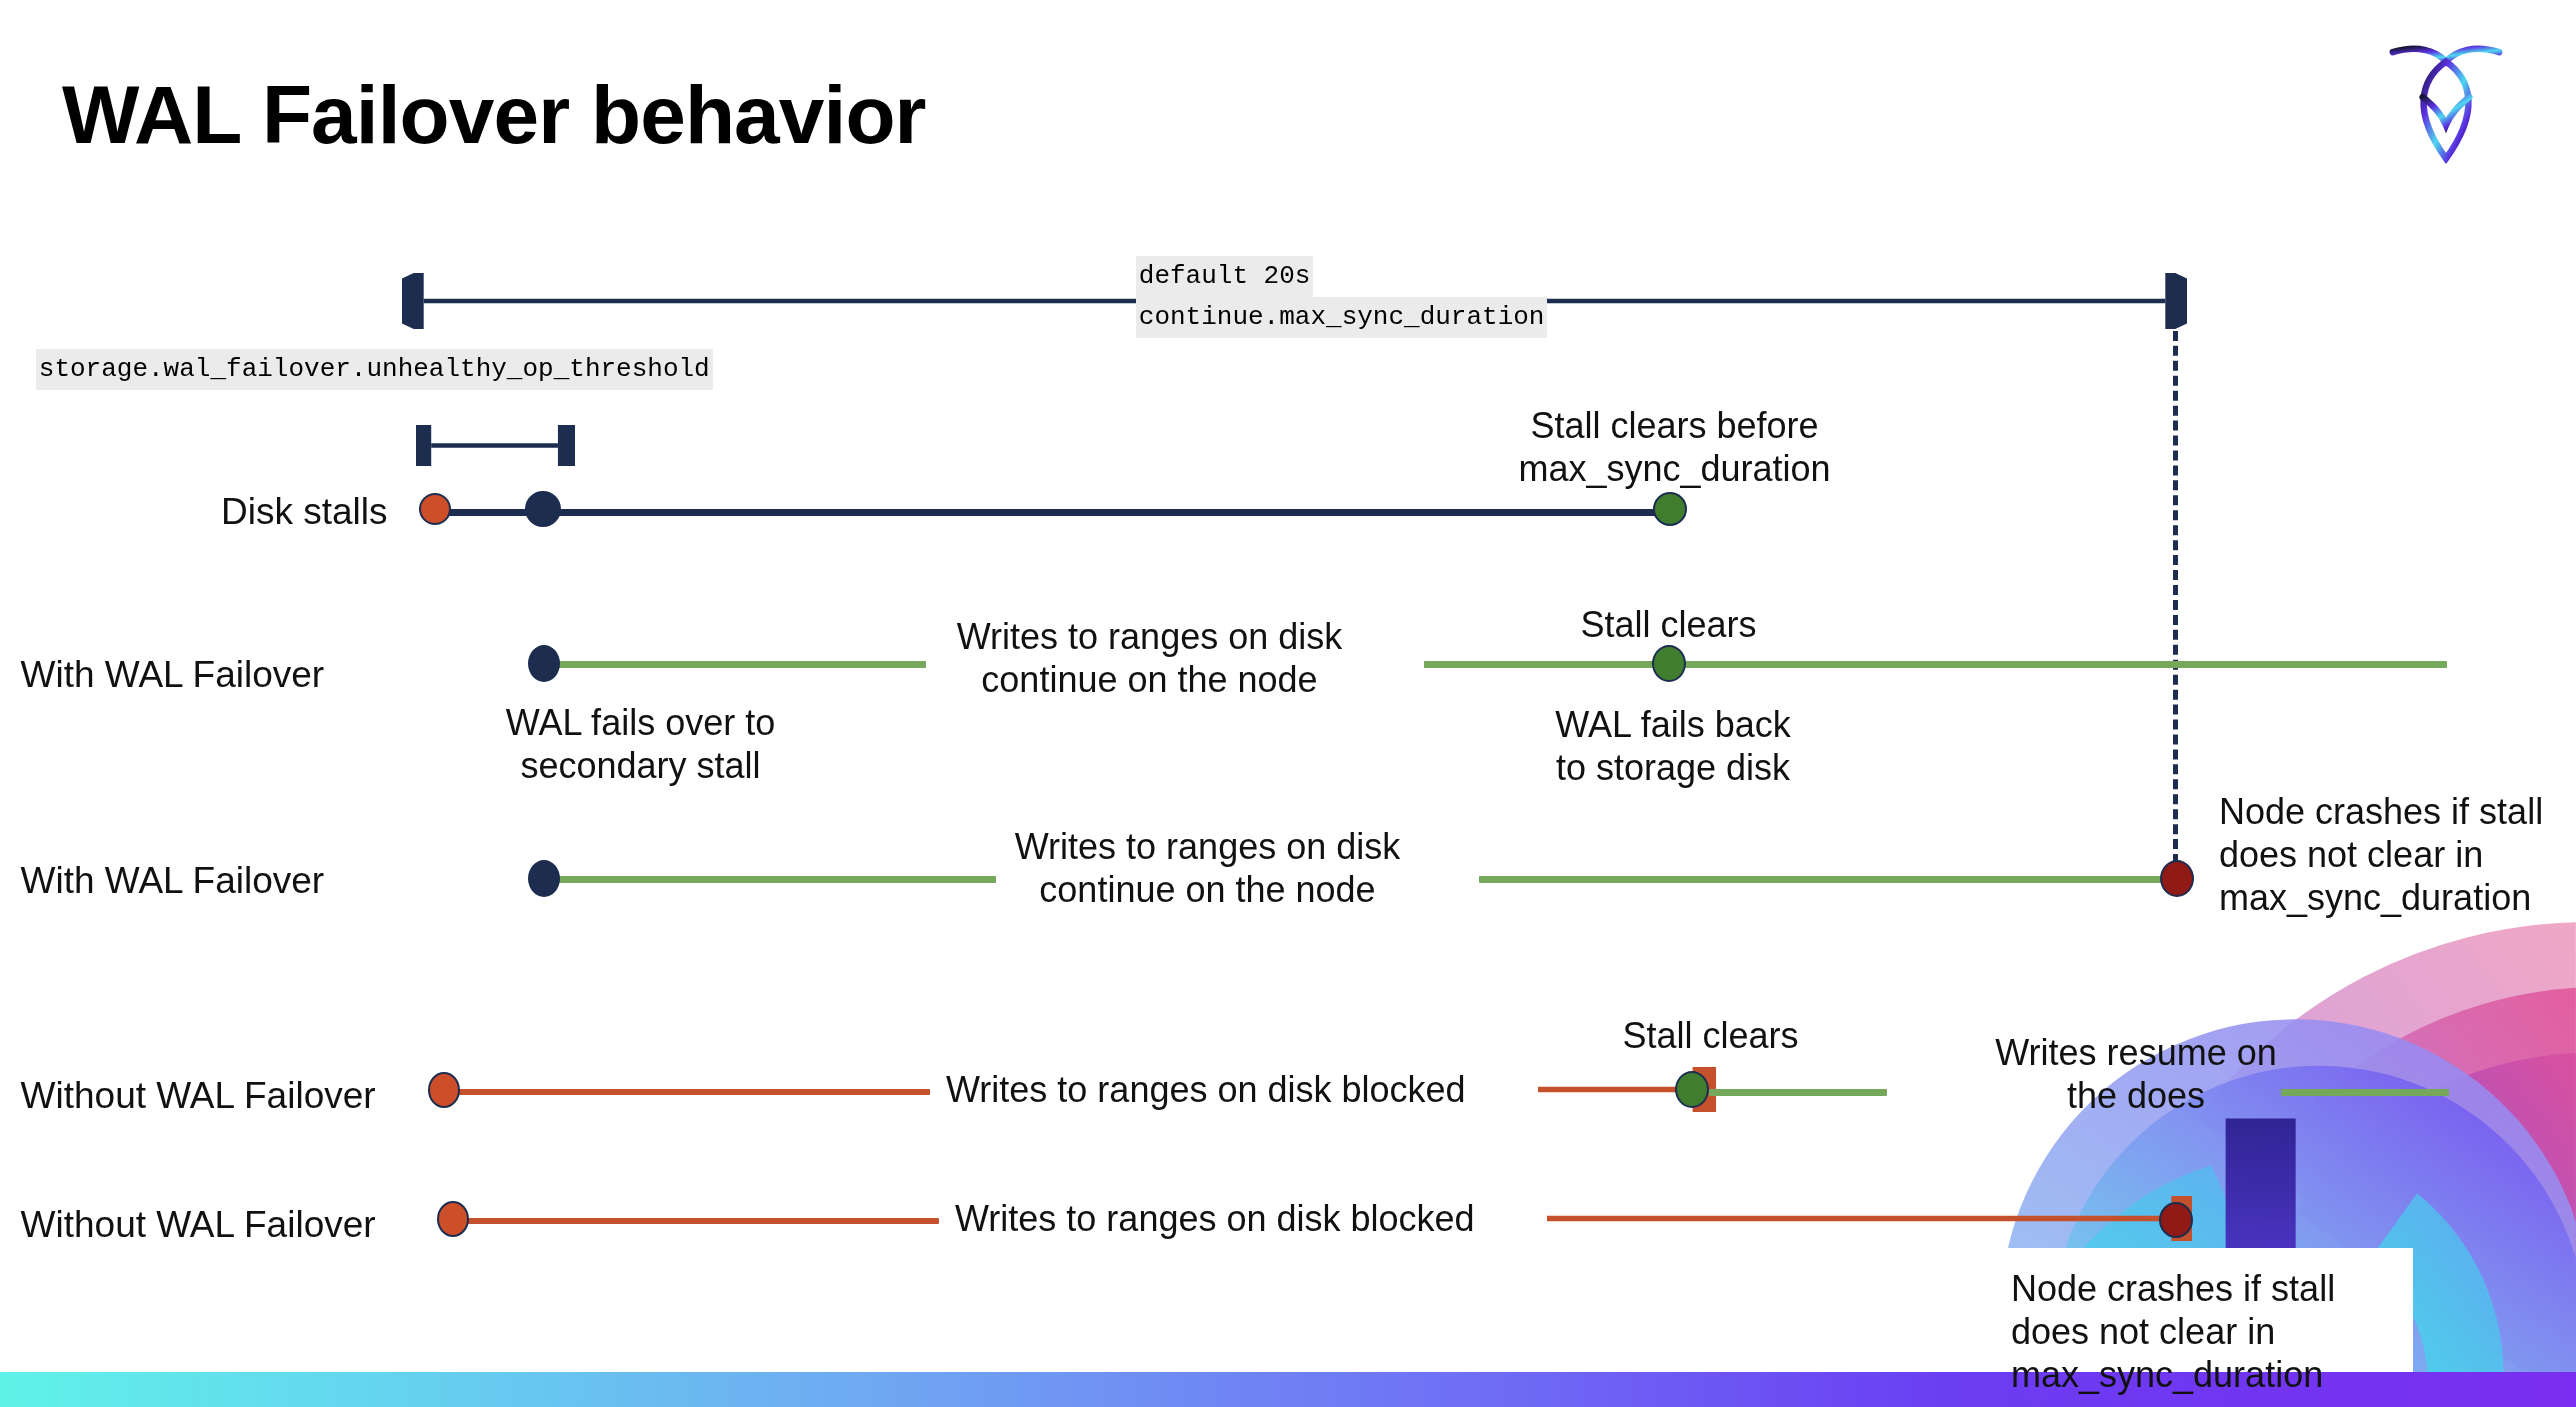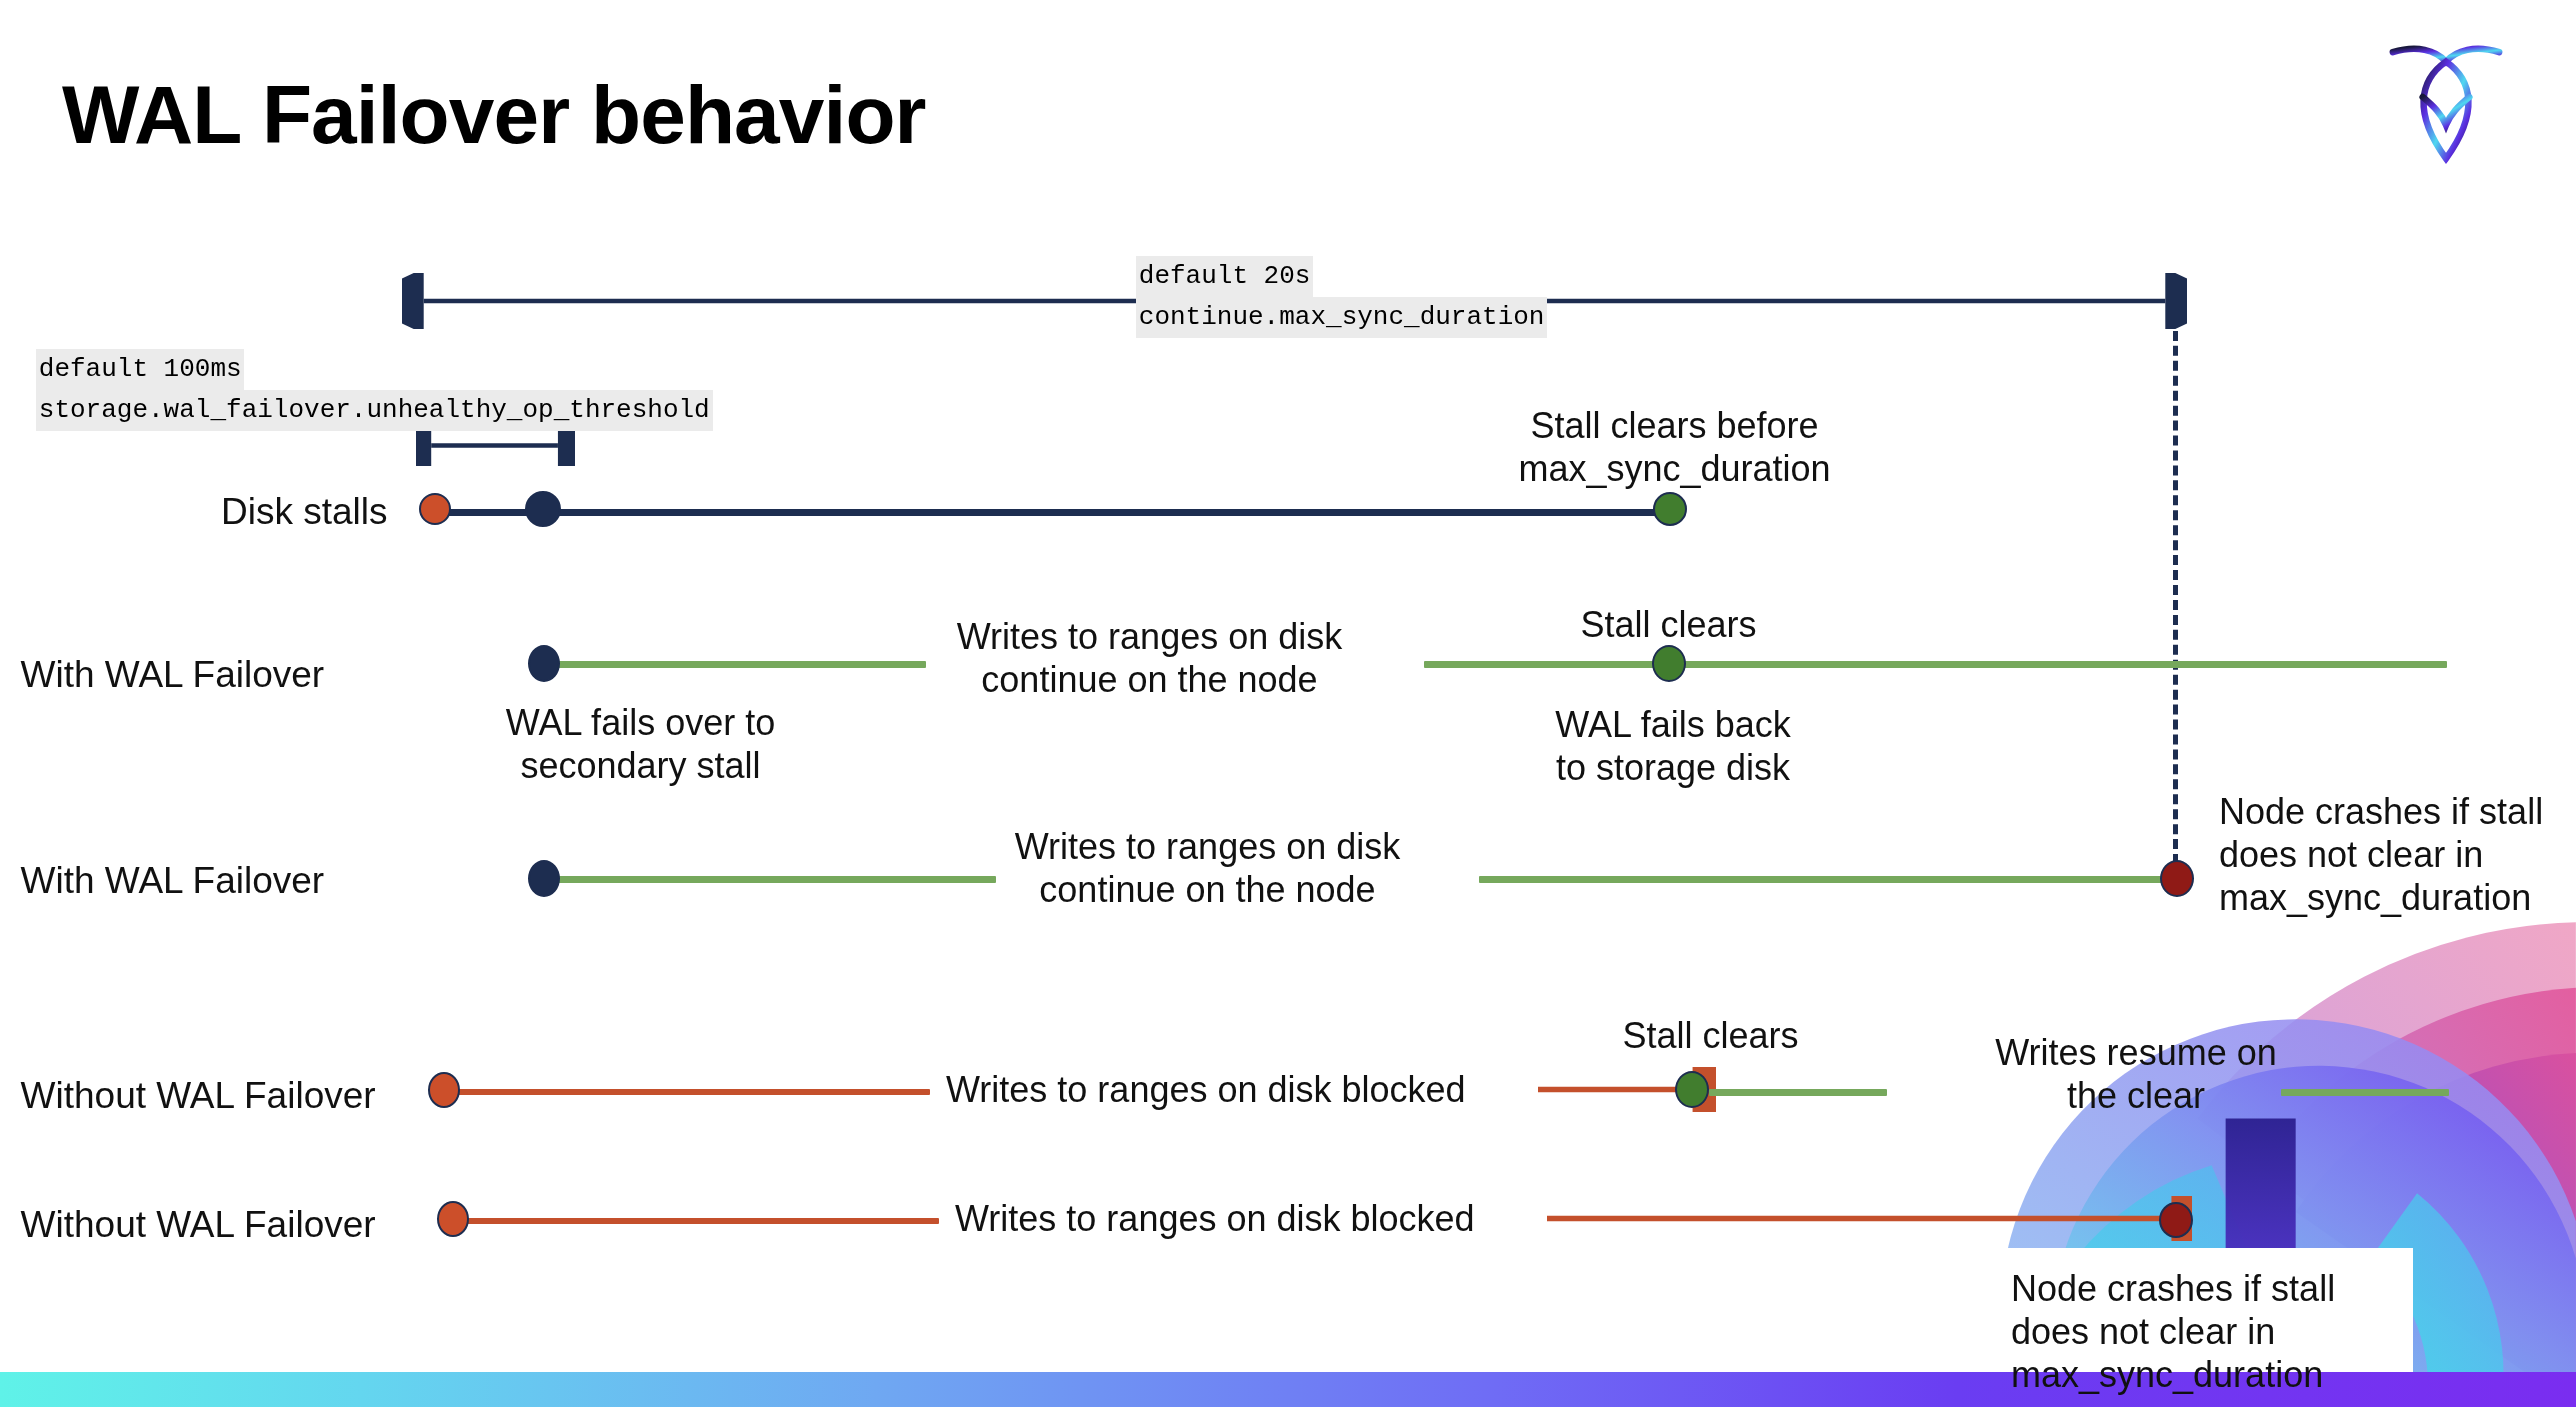--- a/index.html
+++ b/index.html
@@ -214,21 +214,20 @@
   <svg style="position:absolute;left:416px;top:425px;" width="159" height="41" viewBox="0 0 170 44">
     <line x1="16" y1="22" x2="152" y2="22" stroke="#1d2d50" stroke-width="5" marker-start="url(#arrL)" marker-end="url(#arrR)"></line>
   </svg>
 
   <div class="codebox" id="code-max-sync">
     <div><span>default 20s</span></div>
     <div><span>continue.max_sync_duration</span></div>
   </div>
 
   <div class="codebox" id="code-unhealthy">
-    <div><span>default 100ms</span></div>
     <div><span>storage.wal_failover.unhealthy_op_threshold</span></div>
   </div>
 
   <div id="dashed"></div>
 
   <div class="rowlabel" style="left:221px; top:491px;">Disk stalls</div>
   <div class="line navy" style="left:439px; top:509px; width:1234px;"></div>
   <div class="dot orange" style="left:419px; top:493px; width:32px; height:32px;"></div>
   <div class="dot navy" style="left:525px; top:491px; width:36px; height:36px;"></div>
   <div class="dot green" style="left:1653px; top:492px; width:34px; height:34px;"></div>
@@ -285,21 +284,21 @@
   </svg>
   <div class="line green" style="left:1709px; top:1089px; width:178px;"></div>
   <div class="line green" style="left:2281px; top:1089px; width:168px;"></div>
   <div class="dot orange" style="left:428px; top:1072px; width:32px; height:36px;"></div>
   <div class="dot green" style="left:1675px; top:1071px; width:34px; height:37px;"></div>
 
   <div class="note left" style="left:946px; top:1068px; width:580px;">Writes to ranges on disk  blocked</div>
   <div class="note center" style="left:1589px; top:1014px; width:243px;">Stall clears</div>
   <div class="note center" style="left:1977px; top:1031px; width:318px;">
     <div>Writes resume on</div>
-    <div>the clear</div>
+    <div>the does</div>
   </div>
 
   <div class="rowlabel" style="left:20.6px; top:1204px;">Without WAL Failover</div>
   <div class="line red" style="left:458px; top:1218px; width:481px;"></div>
   <svg style="position:absolute;left:1547px;top:1196px;" width="645" height="45" viewBox="0 0 690 48">
     <line x1="0" y1="24" x2="668" y2="24" stroke="#c4502c" stroke-width="6" marker-end="url(#arrRed)"></line>
   </svg>
   <div class="dot orange" style="left:437px; top:1201px; width:32px; height:36px;"></div>
   <div class="dot darkred" style="left:2159px; top:1202px; width:34px; height:36px;"></div>
 

